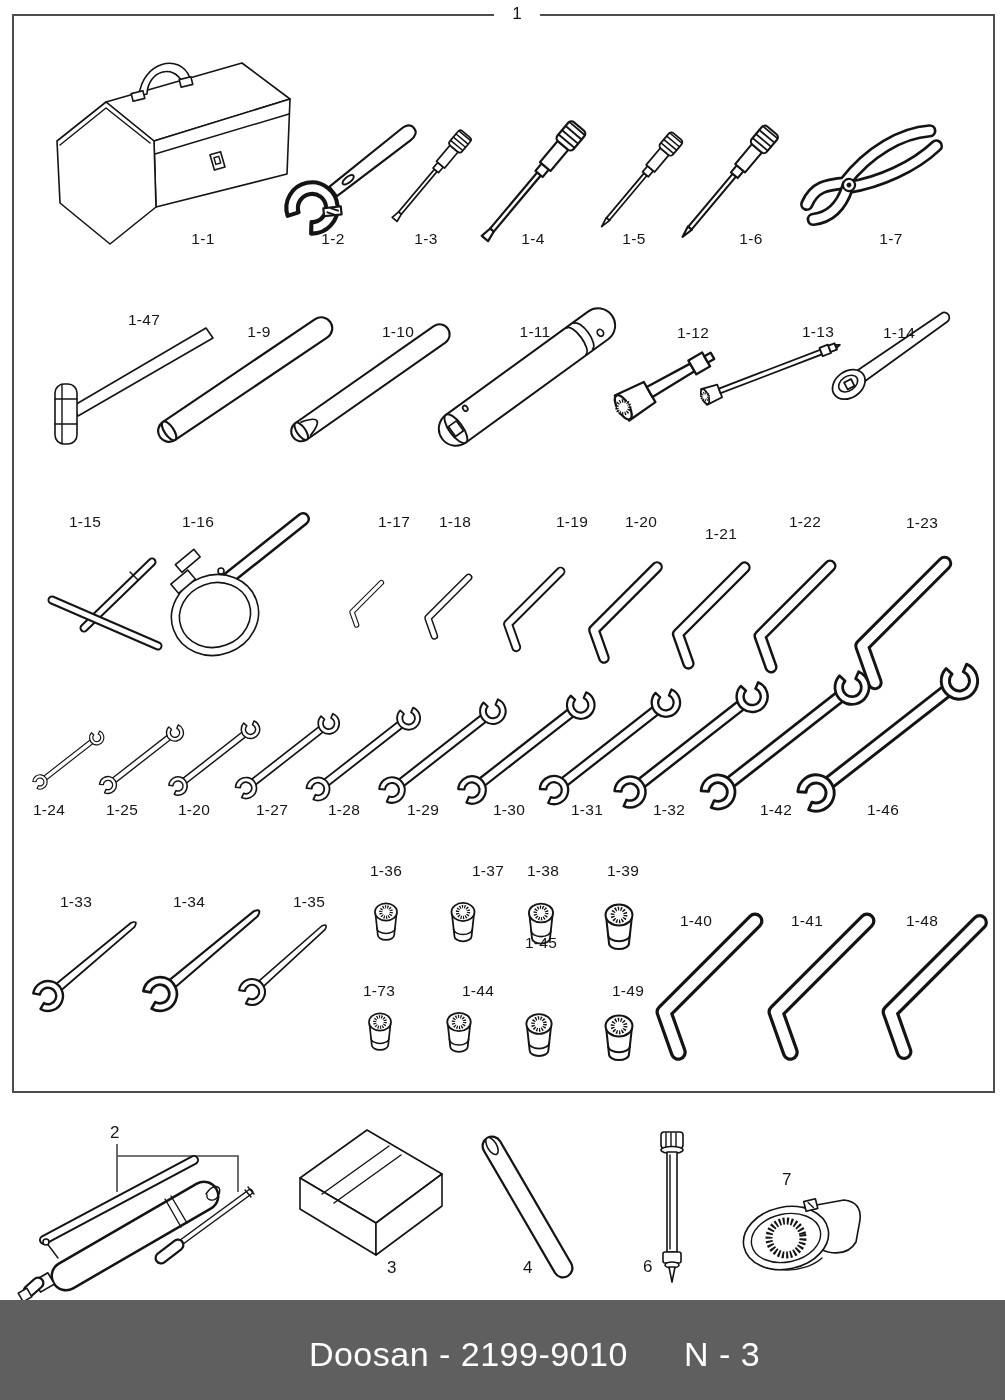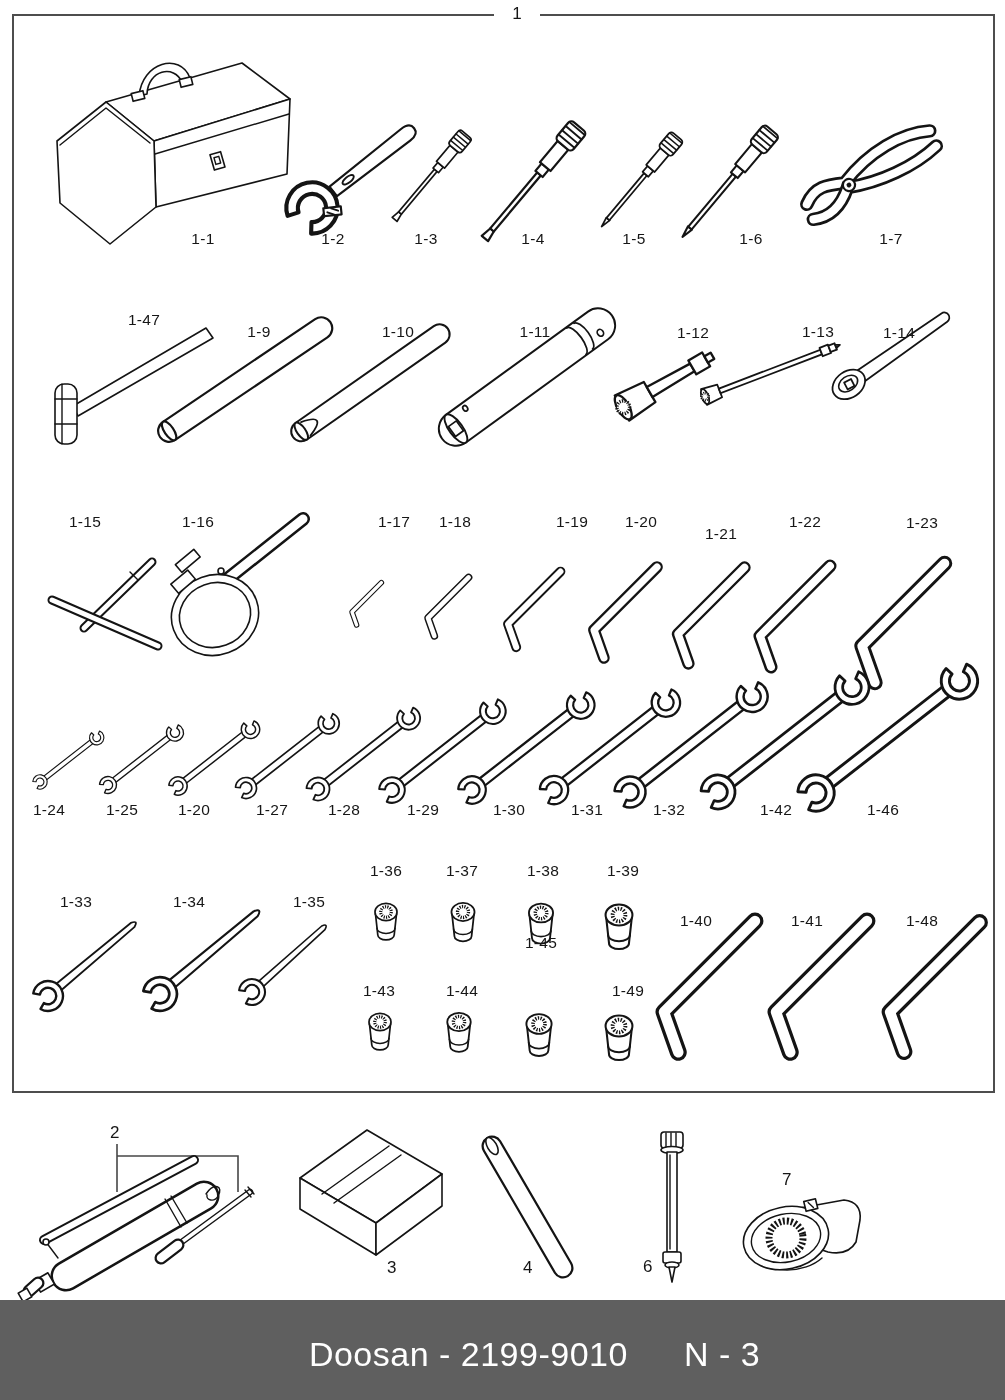--- a/index.html
+++ b/index.html
@@ -329,28 +329,28 @@
 <span class="lbl" style="left:509px;top:810px">1-30</span>
 <span class="lbl" style="left:587px;top:810px">1-31</span>
 <span class="lbl" style="left:669px;top:810px">1-32</span>
 <span class="lbl" style="left:776px;top:810px">1-42</span>
 <span class="lbl" style="left:883px;top:810px">1-46</span>
 
 <span class="lbl" style="left:76px;top:902px">1-33</span>
 <span class="lbl" style="left:189px;top:902px">1-34</span>
 <span class="lbl" style="left:309px;top:902px">1-35</span>
 <span class="lbl" style="left:386px;top:871px">1-36</span>
-<span class="lbl" style="left:462px;top:871px">1-37</span>
+<span class="lbl" style="left:488px;top:871px">1-37</span>
 <span class="lbl" style="left:543px;top:871px">1-38</span>
 <span class="lbl" style="left:623px;top:871px">1-39</span>
 <span class="lbl" style="left:696px;top:921px">1-40</span>
 <span class="lbl" style="left:807px;top:921px">1-41</span>
 <span class="lbl" style="left:922px;top:921px">1-48</span>
-<span class="lbl" style="left:379px;top:991px">1-43</span>
-<span class="lbl" style="left:462px;top:991px">1-44</span>
+<span class="lbl" style="left:379px;top:991px">1-73</span>
+<span class="lbl" style="left:478px;top:991px">1-44</span>
 <span class="lbl" style="left:541px;top:943px">1-45</span>
 <span class="lbl" style="left:628px;top:991px">1-49</span>
 
 <span class="lbl big" style="left:115px;top:1133px">2</span>
 <span class="lbl big" style="left:392px;top:1268px">3</span>
 <span class="lbl big" style="left:528px;top:1268px">4</span>
 <span class="lbl big" style="left:648px;top:1267px">6</span>
 <span class="lbl big" style="left:787px;top:1180px">7</span>
 
 <div class="footer">

